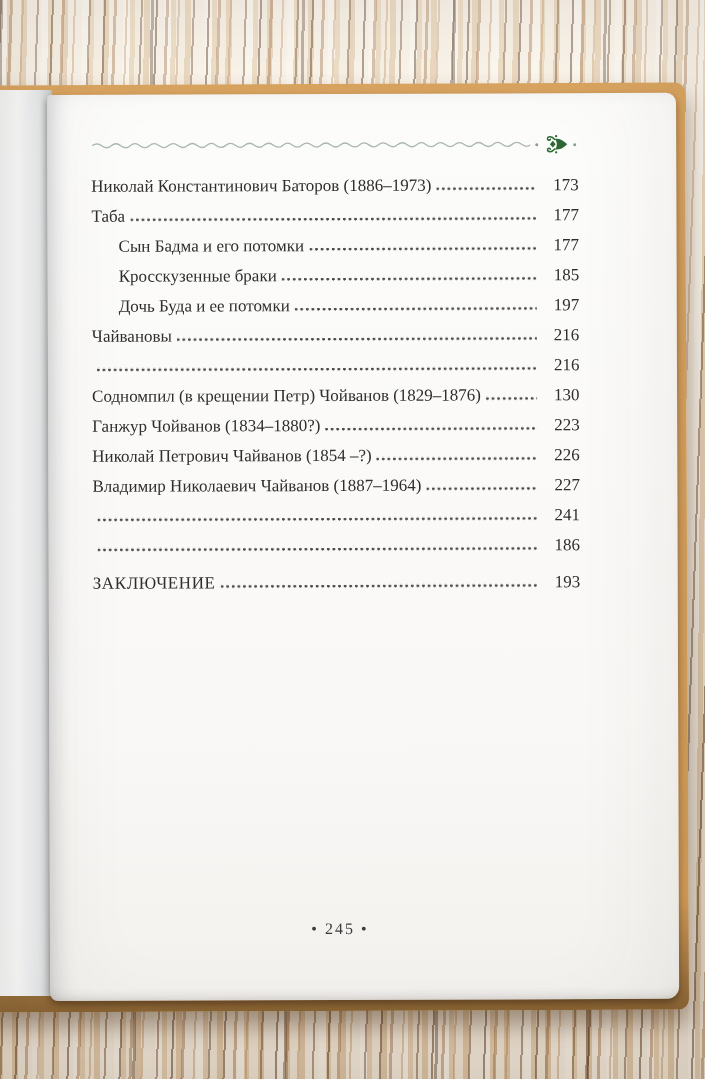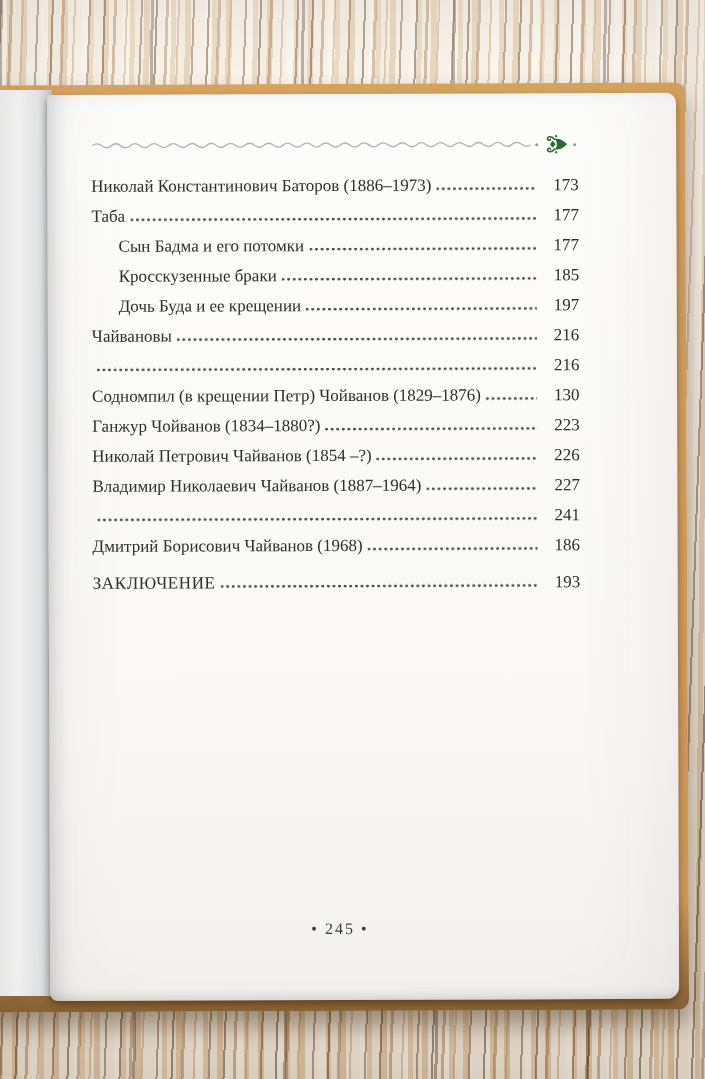--- a/index.html
+++ b/index.html
@@ -117,21 +117,21 @@
             <span class="lbl">Сын Бадма и его потомки</span>
             <span class="dots"></span>
             <span class="pg">177</span>
           </div>
           <div class="toc-row sub">
             <span class="lbl">Кросскузенные браки</span>
             <span class="dots"></span>
             <span class="pg">185</span>
           </div>
           <div class="toc-row sub">
-            <span class="lbl">Дочь Буда и ее крещении</span>
+            <span class="lbl">Дочь Буда и ее потомки</span>
             <span class="dots"></span>
             <span class="pg">197</span>
           </div>
           <div class="toc-row">
             <span class="lbl">Чайвановы</span>
             <span class="dots"></span>
             <span class="pg">216</span>
           </div>
           <div class="toc-row">
             <span class="dots"></span>
@@ -155,21 +155,20 @@
           <div class="toc-row">
             <span class="lbl">Владимир Николаевич Чайванов (1887–1964)</span>
             <span class="dots"></span>
             <span class="pg">227</span>
           </div>
           <div class="toc-row">
             <span class="dots"></span>
             <span class="pg">241</span>
           </div>
           <div class="toc-row">
-            <span class="lbl">Дмитрий Борисович Чайванов (1968)</span>
             <span class="dots"></span>
             <span class="pg">186</span>
           </div>
           <div class="toc-row gap">
             <span class="lbl">ЗАКЛЮЧЕНИЕ</span>
             <span class="dots"></span>
             <span class="pg">193</span>
           </div>
         </div>
     </div>

